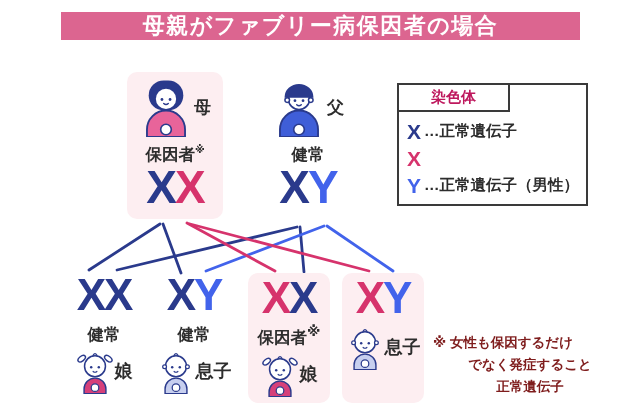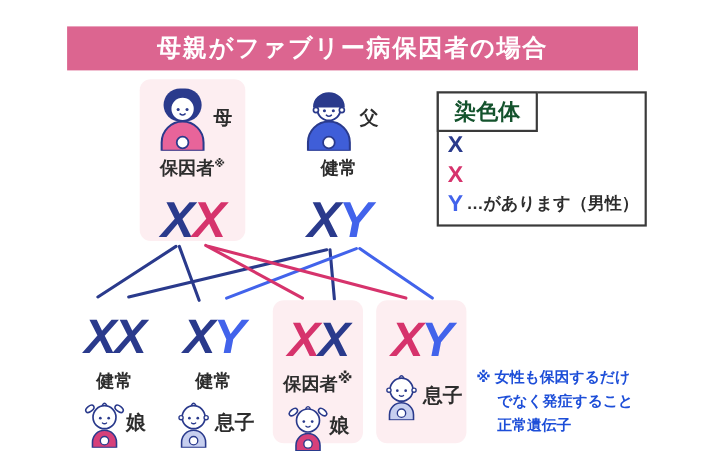--- a/index.html
+++ b/index.html
@@ -3,55 +3,55 @@
 <meta charset="utf-8">
 <style>
   html,body{margin:0;padding:0;background:#fff;}
   #canvas{
     position:relative;width:640px;height:420px;background:#fff;overflow:hidden;
     font-family:"Liberation Sans","DejaVu Sans",sans-serif;color:#2d2d2d;
   }
   .abs{position:absolute;}
   
   .banner{
-    left:61px;top:12px;width:519px;height:40px;background:#dc6590;
+    left:61px;top:12px;width:519px;height:28px;background:#dc6590;
     display:flex;align-items:center;justify-content:center;
-    color:#fff;font-size:22px;font-weight:bold;letter-spacing:1.5px;margin-top:12px;
+    color:#fff;font-size:22px;font-weight:bold;letter-spacing:1.5px;
   }
   
   .navy{color:#2a3a8c;} .pink{color:#d6336c;} .blue{color:#4263eb;}
   
   .pcol{width:96px;text-align:center;}
   .card{background:#fdeef1;border-radius:10px;}
   .mother-card{left:127px;top:72px;width:96px;height:147px;}
   .father-col{left:260px;top:72px;height:147px;}
   .person-row{display:flex;align-items:center;justify-content:center;margin-top:5px;gap:1px;}
   .person-name{font-size:17px;font-weight:bold;color:#2d2d2d;}
   .status{font-size:16.5px;font-weight:bold;margin-top:3px;line-height:20px;color:#2d2d2d;}
   .status sup{font-size:10px;}
-  .genotype{font-size:46px;font-weight:800;line-height:44px;letter-spacing:-2px;margin-top:13px;font-style:italic;}
+  .genotype{font-size:46px;font-weight:800;line-height:44px;letter-spacing:-2px;margin-top:1px;}
   
   .legend{left:397px;top:83px;width:187px;height:119px;border:2px solid #3a3a3a;background:#fff;}
   .legend-tab{
     position:absolute;top:-2px;left:-2px;border:2px solid #3a3a3a;background:#fff;
-    padding:3px 14px;font-size:20px;font-weight:bold;color:#14532d;
+    padding:3px 32px;font-size:15px;font-weight:bold;color:#be185d;
   }
   .legend-items{margin-top:33px;padding-left:8px;}
   .legend-item{display:flex;align-items:center;height:27px;font-size:15.5px;font-weight:bold;color:#2d2d2d;}
   .legend-sym{font-size:21px;font-weight:800;width:17px;display:inline-block;text-align:left;letter-spacing:0;}
   
   .child{top:272px;}
   .child-card{top:273px;width:82px;height:130px;padding-top:2px;box-sizing:border-box;}
   .child .genotype,.child-card .genotype{font-size:44px;line-height:44px;}
   .child-status{font-size:16.5px;font-weight:bold;margin-top:2px;line-height:20px;}
   .baby-row{display:flex;align-items:center;justify-content:center;margin-top:4px;gap:1px;}
   .baby-name{font-size:18px;font-weight:bold;}
   
-  .footnote{left:433px;top:332px;width:175px;font-size:13.5px;font-weight:bold;line-height:22px;color:#1d4ed8;}
-  .footnote .fl2{padding-left:19px;}
+  .footnote{left:433px;top:332px;width:175px;font-size:13.5px;font-weight:bold;line-height:22px;color:#7f1d1d;}
+  .footnote .fl2{padding-left:19px;text-align:center;}
   svg{display:block;}
   #lines{left:0;top:0;pointer-events:none;}
 </style>
 </head>
 <body>
 
 <div id="canvas">
 
   <div class="abs banner">
     <span>母親がファブリー病保因者の場合</span>
@@ -102,27 +102,28 @@
     </div>
     <div class="status"><span>健常</span><sup></sup></div>
     <div class="genotype"><span class="navy">X</span><span class="blue">Y</span></div>
   </div>
 
   <div class="abs legend">
     <div class="legend-tab">染色体</div>
     <div class="legend-items">
       <div class="legend-item">
           <span class="legend-sym navy">X</span>
+          <span>…正常遺伝子</span>
         </div>
       <div class="legend-item">
           <span class="legend-sym pink">X</span>
         </div>
       <div class="legend-item">
           <span class="legend-sym blue">Y</span>
-          <span>…があります（男性）</span>
+          <span>…正常遺伝子（男性）</span>
         </div>
     </div>
   </div>
 
   <div class="abs pcol child" style="left:56px;">
     <div class="genotype"><span class="navy">X</span><span class="navy">X</span></div>
     <div class="child-status"><span>健常</span><sup></sup></div>
     <div class="baby-row">
       <svg width="38" height="46" viewBox="0 0 40 48">
         <ellipse cx="6" cy="11" rx="4.5" ry="2.6" transform="rotate(-38 6 11)" fill="#ffffff" stroke="#2a3a8c" stroke-width="1.5"></ellipse>

